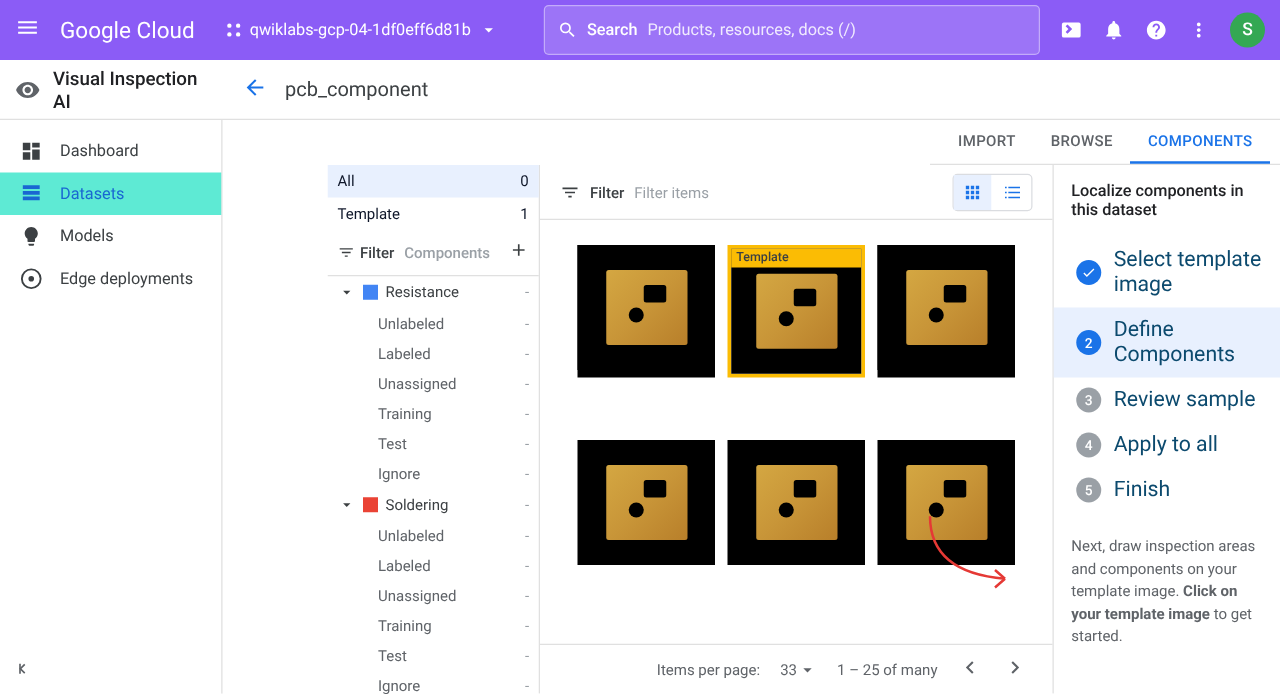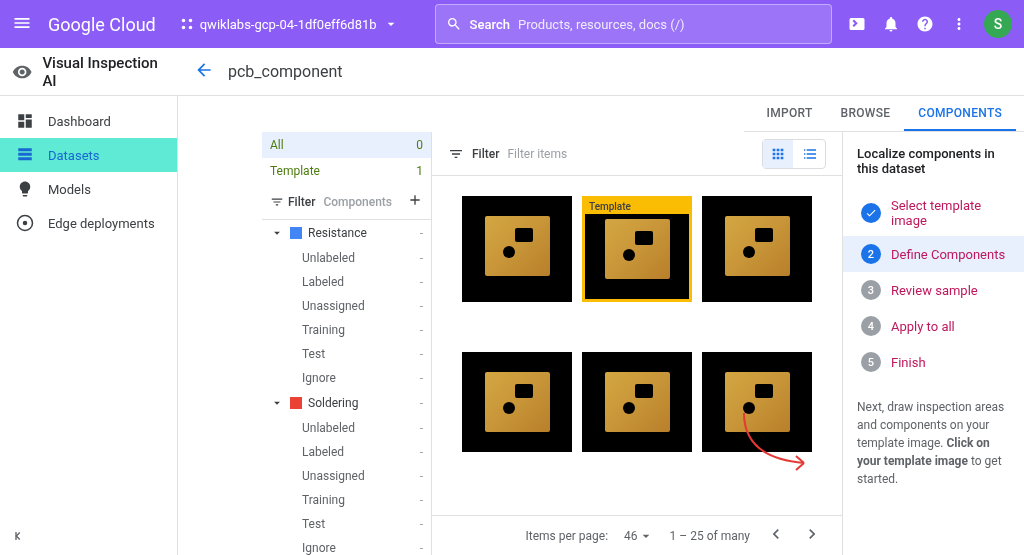--- a/index.html
+++ b/index.html
@@ -38,21 +38,21 @@
     
     .middle-section { display: flex; flex: 1; align-items: flex-end; }
     
     
     .tabs-row { height: 36px; display: flex; align-items: center; border-bottom: 1px solid #e0e0e0; padding: 0 8px; }
     .tab { padding: 0 14px; height: 100%; display: flex; align-items: center; font-size: 12px; font-weight: 500; letter-spacing: 0.3px; color: #5f6368; cursor: pointer; border-bottom: 2px solid transparent; }
     .tab.active { color: #1a73e8; border-bottom-color: #1a73e8; }
     
     
     .comp-sidebar { width: 170px; border-right: 1px solid #e0e0e0; display: flex; flex-direction: column; }
-    .comp-filter-row { padding: 6px 8px; font-size: 12px; color: #4d7c0f; display: flex; justify-content: space-between; align-items: center; cursor: pointer; }
+    .comp-filter-row { padding: 6px 8px; font-size: 12px; color: #0f172a; display: flex; justify-content: space-between; align-items: center; cursor: pointer; }
     .comp-filter-row.selected { background: #e8f0fe; }
     .filter-header { display: flex; align-items: center; justify-content: space-between; padding: 8px; border-bottom: 1px solid #e0e0e0; }
     .filter-label { display: flex; align-items: center; gap: 4px; font-size: 12px; font-weight: 500; }
     .filter-sub { color: #9aa0a6; font-size: 12px; margin-left: 4px; }
     .tree-item { display: flex; align-items: center; justify-content: space-between; padding: 6px 8px; font-size: 12px; cursor: pointer; }
     .tree-label { display: flex; align-items: center; gap: 6px; }
     .color-box { width: 12px; height: 12px; }
     .sub-item { padding: 5px 8px 5px 40px; font-size: 12px; display: flex; justify-content: space-between; cursor: pointer; color: #5f6368; }
     
     
@@ -74,21 +74,21 @@
     
     
     .right-panel { width: 182px; border-left: 1px solid #e0e0e0; padding: 14px; font-size: 12px; }
     .right-title { font-weight: 500; font-size: 13px; margin-bottom: 14px; color: #202124; }
     .step-row { display: flex; align-items: center; gap: 10px; padding: 8px 0 8px 4px; cursor: pointer; }
     .step-row.active { background: #e8f0fe; margin: 0 -14px; padding-left: 18px; padding-right: 14px; }
     .step-circle { width: 20px; height: 20px; border-radius: 50%; display: flex; align-items: center; justify-content: center; font-size: 11px; font-weight: 500; flex-shrink: 0; }
     .step-circle.done { background: #1a73e8; color: #fff; }
     .step-circle.current { background: #1a73e8; color: #fff; }
     .step-circle.pending { background: #9aa0a6; color: #fff; }
-    .step-text { font-size: 13px; color: #be185d; }
+    .step-text { font-size: 17px; color: #0c4a6e; }
     .right-body { margin-top: 18px; line-height: 1.5; color: #5f6368; }
     .right-body p { margin-bottom: 12px; }
     
     
     .arrow-svg { position: absolute; right: 205px; top: 408px; pointer-events: none; z-index: 10; }
     
     .dash { color: #9aa0a6; }
   </style>
 </head>
 <body>
@@ -357,21 +357,21 @@
             <div class="img-card">
                 <div class="pcb-img">
                   <div class="pcb-shape"></div>
                 </div>
               </div>
           </div>
         </div>
         <div class="pagination">
           <span>Items per page:</span>
           <span style="display:flex;align-items:center;">
-              <span>46</span>
+              <span>33</span>
               <svg width="16" height="16" viewBox="0 0 24 24" fill="currentColor">
                 <path d="M7 10l5 5 5-5z"></path>
               </svg>
             </span>
           <span>1 – 25 of many</span>
           <span><svg width="20" height="20" viewBox="0 0 24 24" fill="currentColor">
                 <path d="M15.41 7.41L14 6l-6 6 6 6 1.41-1.41L10.83 12z"></path>
               </svg></span>
           <span><svg width="20" height="20" viewBox="0 0 24 24" fill="currentColor">
                 <path d="M10 6L8.59 7.41 13.17 12l-4.58 4.59L10 18l6-6z"></path>

